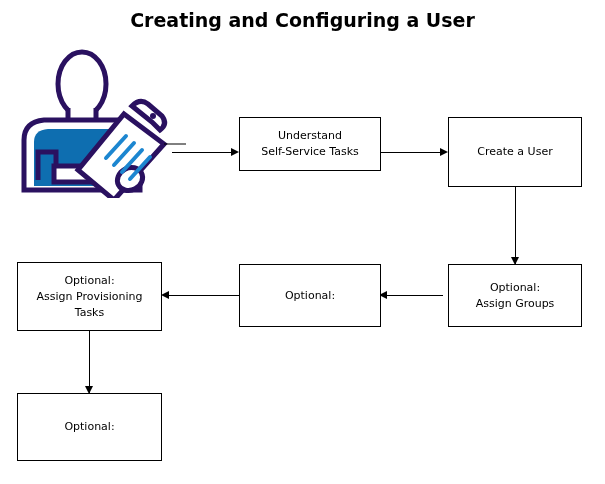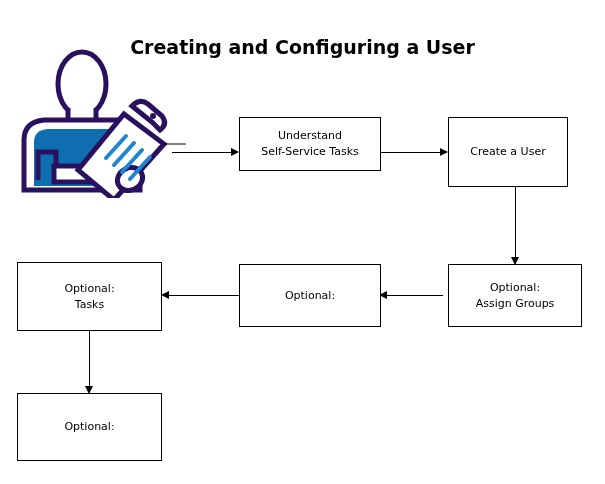--- a/index.html
+++ b/index.html
@@ -21,21 +21,20 @@
     position: absolute;
     left: 0;
     top: 9px;
     width: 605px;
     text-align: center;
     font-family: "DejaVu Sans", sans-serif;
     font-size: 19px;
     font-weight: bold;
     color: #000000;
     letter-spacing: 0px;
-    margin-top: 27px;
   }
 
   
   .node {
     position: absolute;
     box-sizing: border-box;
     border: 1px solid #000000;
     background: #ffffff;
     display: flex;
     align-items: center;
@@ -178,21 +177,21 @@
   <div class="conn-v" style="left:89px; top:331px; height:62px;"></div>
   <div class="arrow arrow-down" style="left:85px; top:386px;"></div>
 
   <div class="node" style="left:239px; top:117px; width:142px; height:54px;">
     <div class="lines">
       <span class="ln">Understand</span>
       <span class="ln">Self-Service Tasks</span>
     </div>
   </div>
 
-  <div class="node" style="left:448px; top:117px; width:120px; height:70px;">
+  <div class="node" style="left:448px; top:117px; width:134px; height:70px;">
     <div class="lines">
       <span class="ln">Create a User</span>
     </div>
   </div>
 
   <div class="node" style="left:448px; top:264px; width:134px; height:63px;">
     <div class="lines">
       <span class="ln">Optional:</span>
       <span class="ln">Assign Groups</span>
     </div>
@@ -200,20 +199,21 @@
 
   <div class="node" style="left:239px; top:264px; width:142px; height:63px;">
     <div class="lines">
       <span class="ln">Optional:</span>
     </div>
   </div>
 
   <div class="node" style="left:17px; top:262px; width:145px; height:69px;">
     <div class="lines">
       <span class="ln">Optional:</span>
+      <span class="ln">Assign Provisioning</span>
       <span class="ln">Tasks</span>
     </div>
   </div>
 
   <div class="node" style="left:17px; top:393px; width:145px; height:68px;">
     <div class="lines">
       <span class="ln">Optional:</span>
     </div>
   </div>
 

